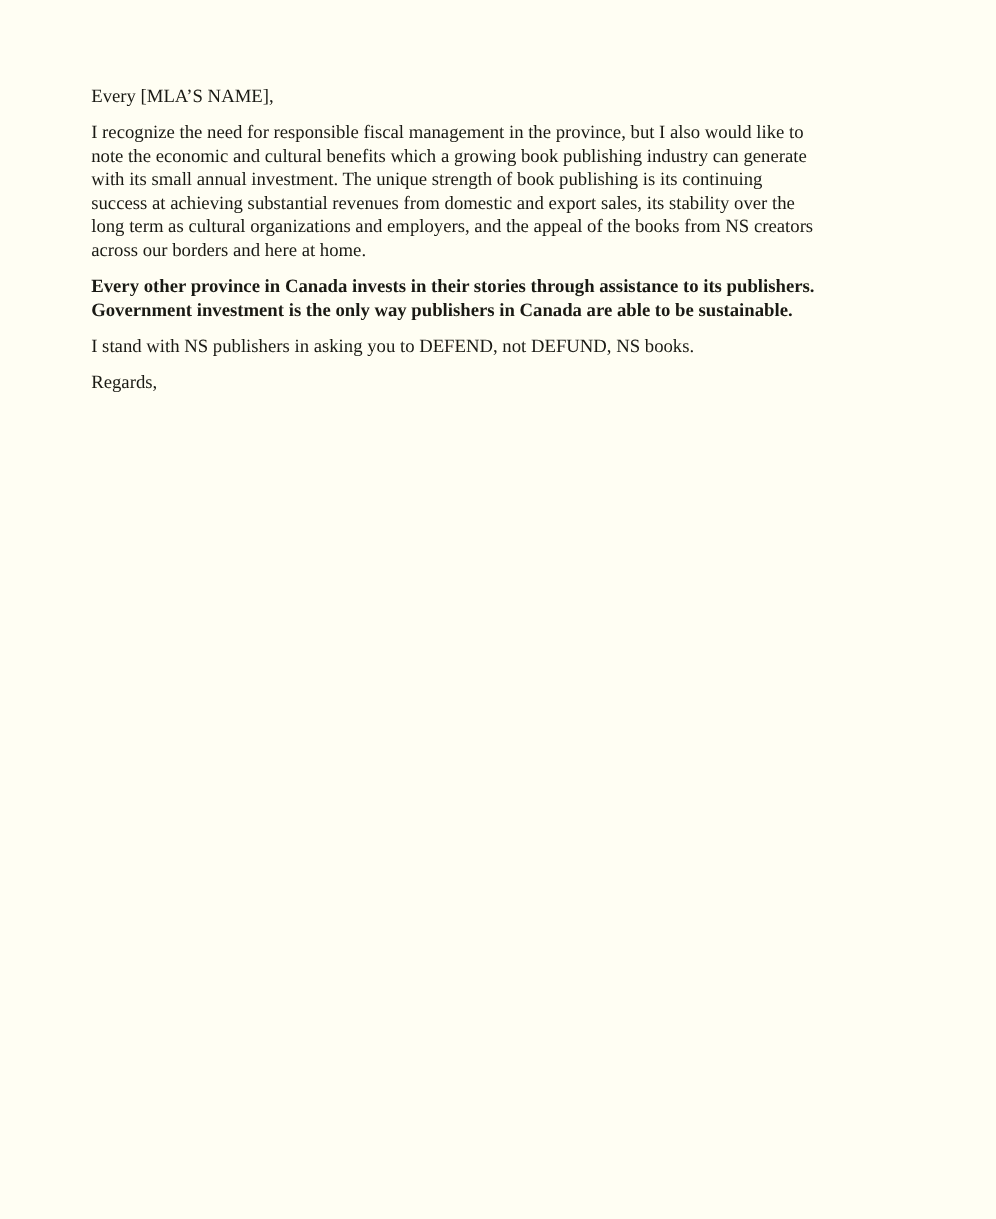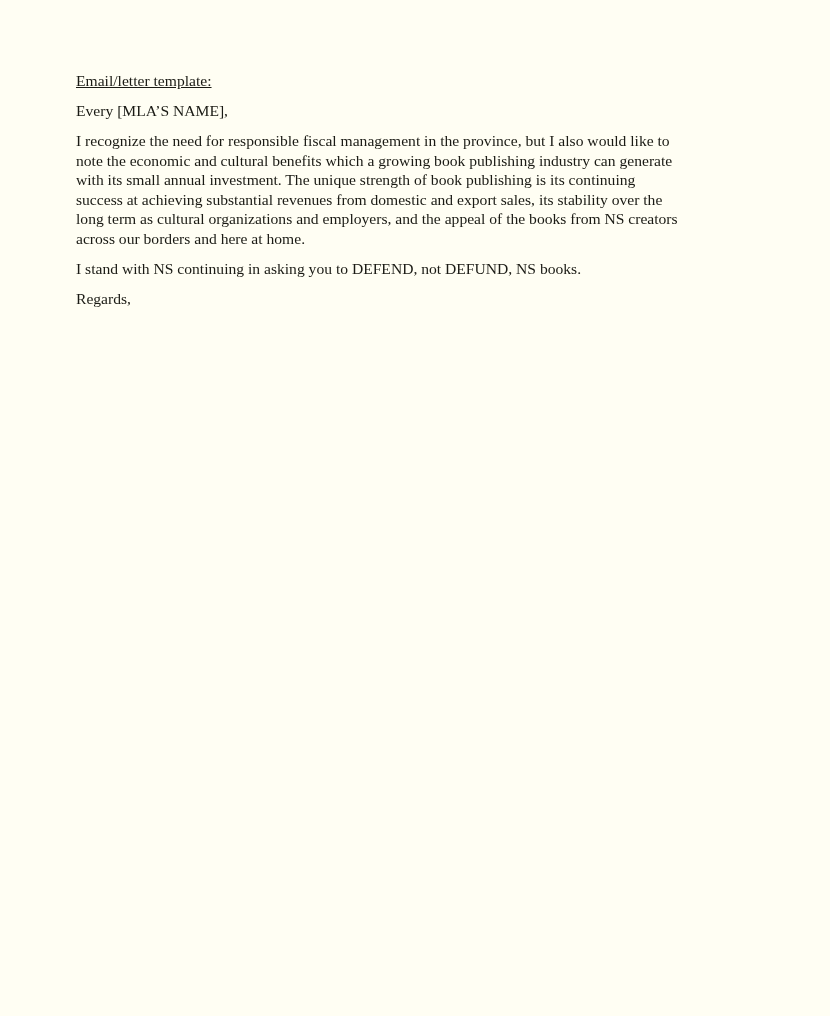--- a/index.html
+++ b/index.html
@@ -35,24 +35,25 @@
   }
   .para-bold {
     font-weight: bold;
   }
 </style>
 </head>
 <body>
 
 <div class="page">
   <div class="letter">
-    <p class="letter-heading">Email/letter template:</p>
     <p>Every [MLA’S NAME],</p>
     <p>I recognize the need for responsible fiscal management in the province, but I also would like to
 note the economic and cultural benefits which a growing book publishing industry can generate
 with its small annual investment. The unique strength of book publishing is its continuing
 success at achieving substantial revenues from domestic and export sales, its stability over the
 long term as cultural organizations and employers, and the appeal of the books from NS creators
 across our borders and here at home.</p>
-    <p>I stand with NS continuing in asking you to DEFEND, not DEFUND, NS books.</p>
+    <p class="para-bold">Every other province in Canada invests in their stories through assistance to its publishers.
+Government investment is the only way publishers in Canada are able to be sustainable.</p>
+    <p>I stand with NS publishers in asking you to DEFEND, not DEFUND, NS books.</p>
     <p>Regards,</p>
   </div>
 </div>
 
 </body></html>

